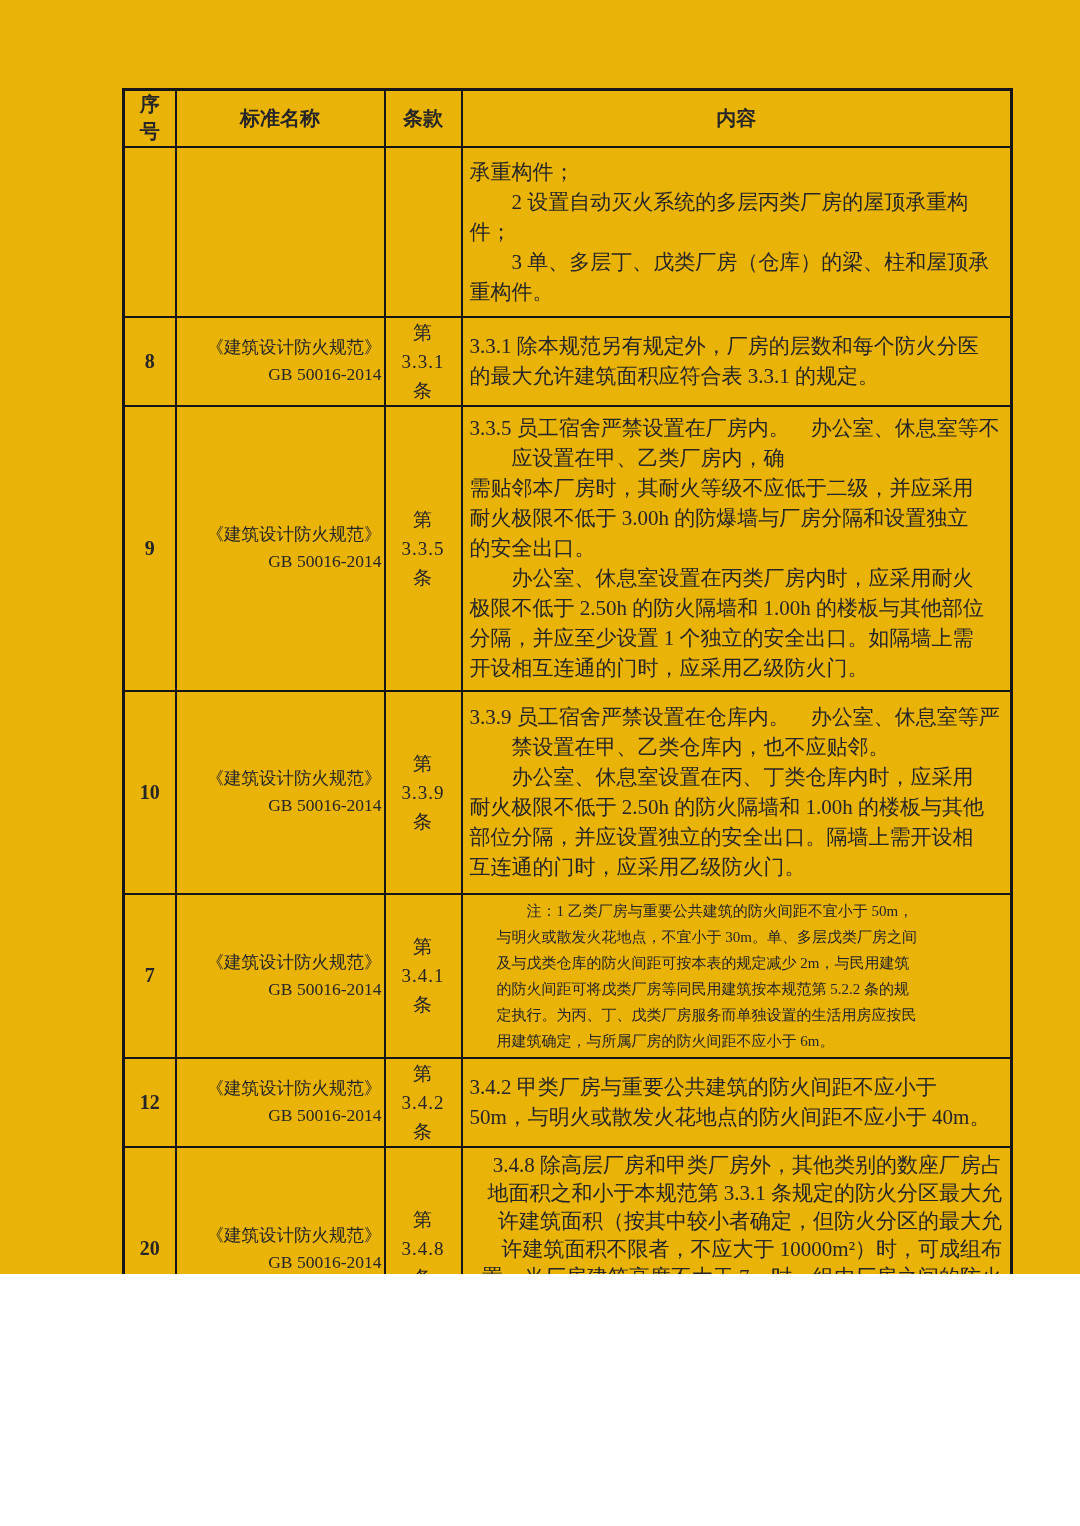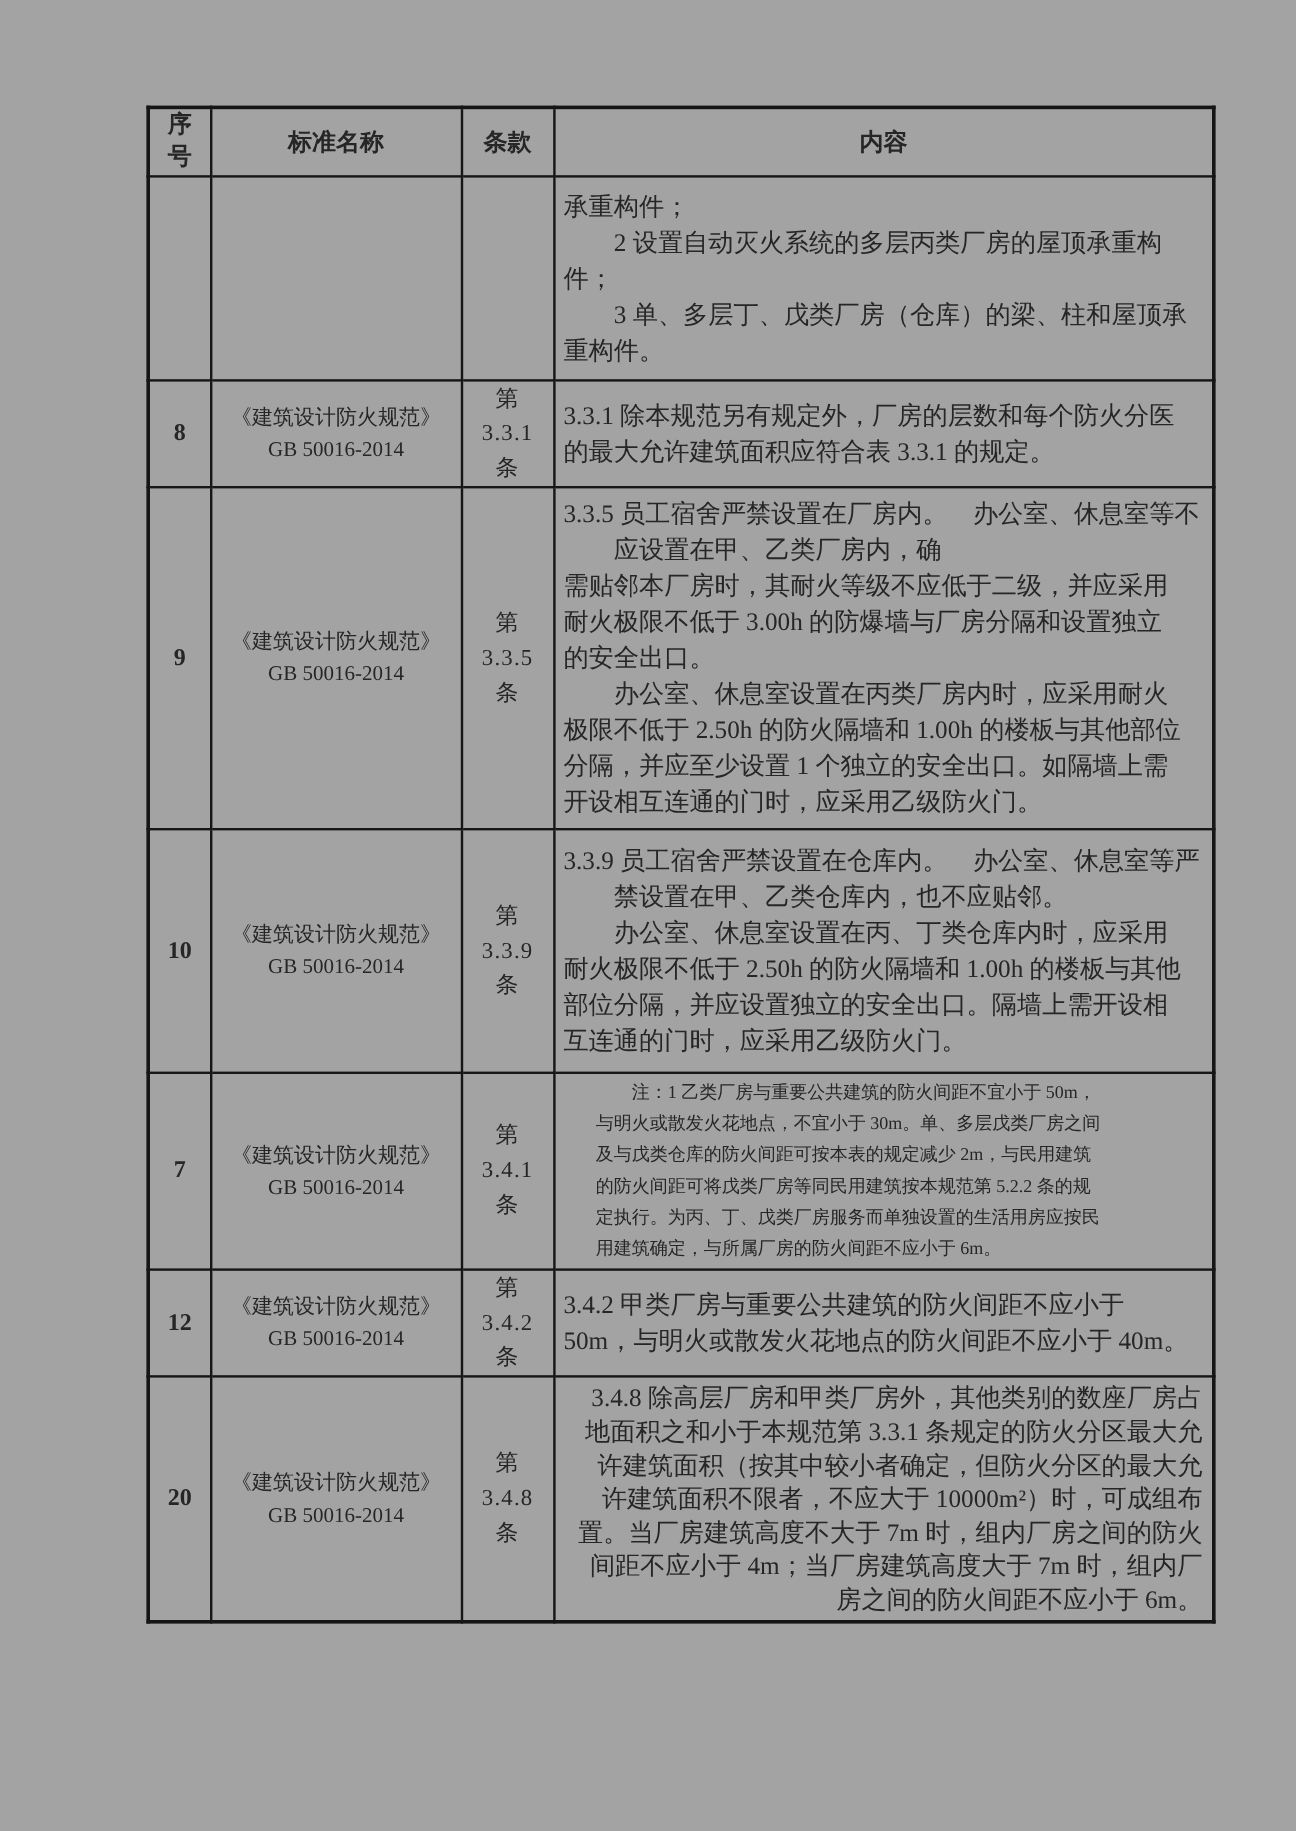--- a/index.html
+++ b/index.html
@@ -10,22 +10,22 @@
   body {
     width: 1080px;
     height: 1526px;
     font-family: "Liberation Serif", "DejaVu Serif", serif;
     color: #262626;
     -webkit-font-smoothing: antialiased;
   }
   .page {
     position: relative;
     width: 1080px;
-    height: 1526px;
-    background: #a3a3a3;
+    height: 1274px;
+    background: #eab308;
     overflow: hidden;
   }
   table.standards {
     position: absolute;
     left: 122px;
     top: 88px;
     width: 888px;
     border-collapse: collapse;
     table-layout: fixed;
     border: 3px solid #161616;
@@ -51,21 +51,21 @@
     word-break: break-all;
   }
   td.num {
     text-align: center;
     vertical-align: middle;
     font-weight: bold;
     font-size: 20px;
     padding: 0;
   }
   td.name {
-    text-align: center;
+    text-align: right;
     vertical-align: middle;
     font-size: 17.5px;
     line-height: 27px;
     white-space: pre-line;
     padding: 0 2px;
     font-family: Liberation Serif, serif;
   }
   td.clause {
     text-align: center;
     vertical-align: middle;

